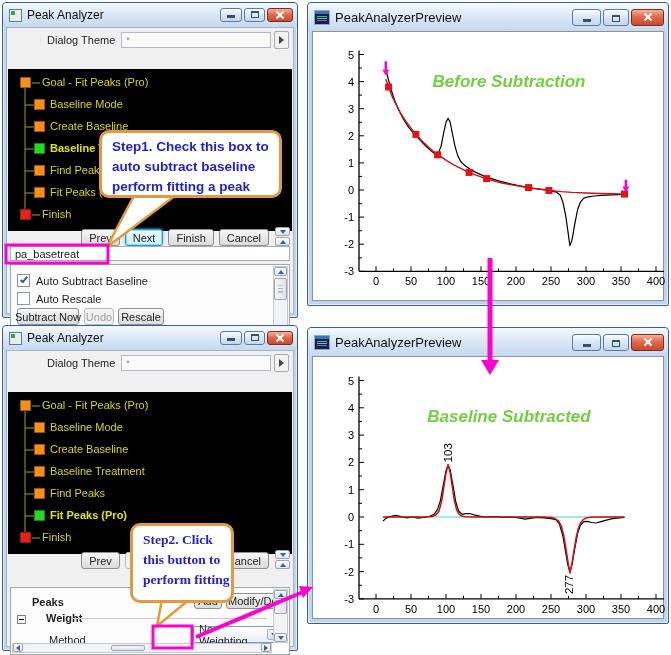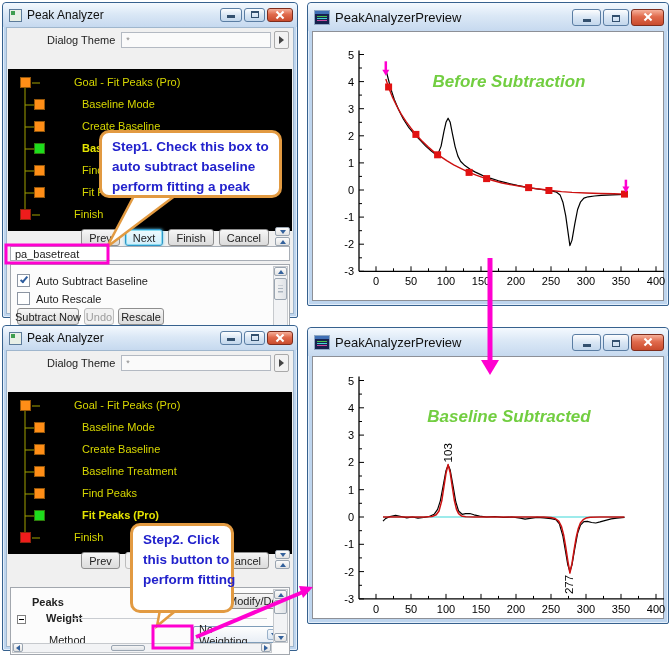--- a/index.html
+++ b/index.html
@@ -35,21 +35,21 @@
   .win-client { position:absolute; left:4px; right:4px; top:28px; bottom:4px; background:#fff; border:1px solid #8d9097; }
 
   
   .themerow { position:absolute; left:0; right:0; top:0; height:24px; display:flex; align-items:center; padding:0 4px;margin-left:36px; }
   .themelabel { font-size:11px; color:#222; white-space:nowrap; }
   .themebox { flex:1; height:16px; margin-left:6px; background:#fafafa; border:1px solid #b3b9c2; font-size:9px; color:#888; padding:2px 4px; overflow:hidden; }
   .themearrow { width:15px; height:18px; margin-left:3px; background:#f2f2f2; border:1px solid #a9a9a9; border-radius:2px; display:flex; align-items:center; justify-content:center; }
 
   
   .tree { position:absolute; left:1px; right:1px; background:#000; overflow:hidden; }
-  .tree-label { position:absolute; font-size:11px; color:#d6d600; white-space:nowrap;margin-left:32px; }
+  .tree-label { position:absolute; font-size:11px; color:#d6d600; white-space:nowrap; }
   .tree-label.bold { font-weight:bold; color:#e4e400; }
   .tree-sq { position:absolute; width:11px; height:11px; border:1px solid rgba(60,40,0,.55); }
 
   
   .btn { height:17px; padding:0 7px; font-size:11px; color:#222; background:linear-gradient(#f7f7f7,#e9e9e9 45%,#dcdcdc);
          border:1px solid #8e8e8e; border-radius:3px; display:inline-flex; align-items:center; justify-content:center; white-space:nowrap; }
   .btn.disabled { color:#9d9d9d; border-color:#bdbdbd; background:#f1f1f1; }
   .btn.focused { border-color:#2f96c8; box-shadow:0 0 0 1px #8adcf0 inset,0 0 3px #63c8e8; background:linear-gradient(#eefafd,#d0eefb); }
   .wizrow { position:absolute; display:flex; gap:5px; align-items:center; }
   .updown { position:absolute; display:flex; flex-direction:column; gap:1px; }
@@ -479,21 +479,21 @@
   <svg id="tails" width="671" height="655">
     <polygon points="136,192 180,192 107,247" fill="#ffffff" stroke="#e29a41" stroke-width="2.5"></polygon>
     <polygon points="163,594 196,594 157,626" fill="#ffffff" stroke="#e29a41" stroke-width="2.5"></polygon>
   </svg>
 
   <div class="callout" id="c1" style="left:99px;top:130px;width:183px;height:68px;">
     <div class="cline">Step1. Check this box to</div>
     <div class="cline">auto subtract baseline</div>
     <div class="cline">perform fitting a peak</div>
   </div>
-  <div class="callout" id="c2" style="left:130px;top:523px;width:104px;height:90px;">
+  <div class="callout" id="c2" style="left:130px;top:523px;width:104px;height:80px;font-family:Liberation Serif, serif;">
     <div class="cline">Step2. Click</div>
     <div class="cline">this button to</div>
     <div class="cline">perform fitting</div>
   </div>
 
   <svg id="fx" width="671" height="655">
     <rect x="6" y="245" width="102" height="18" fill="none" stroke="#ff00d0" stroke-width="3"></rect>
     <rect x="153" y="626" width="39" height="22" fill="none" stroke="#ff00d0" stroke-width="3"></rect>
     <line x1="490" y1="258" x2="490" y2="362" stroke="#ff00d0" stroke-width="5"></line>
     <polygon points="481,360 499,360 490,375" fill="#ff00d0"></polygon>

